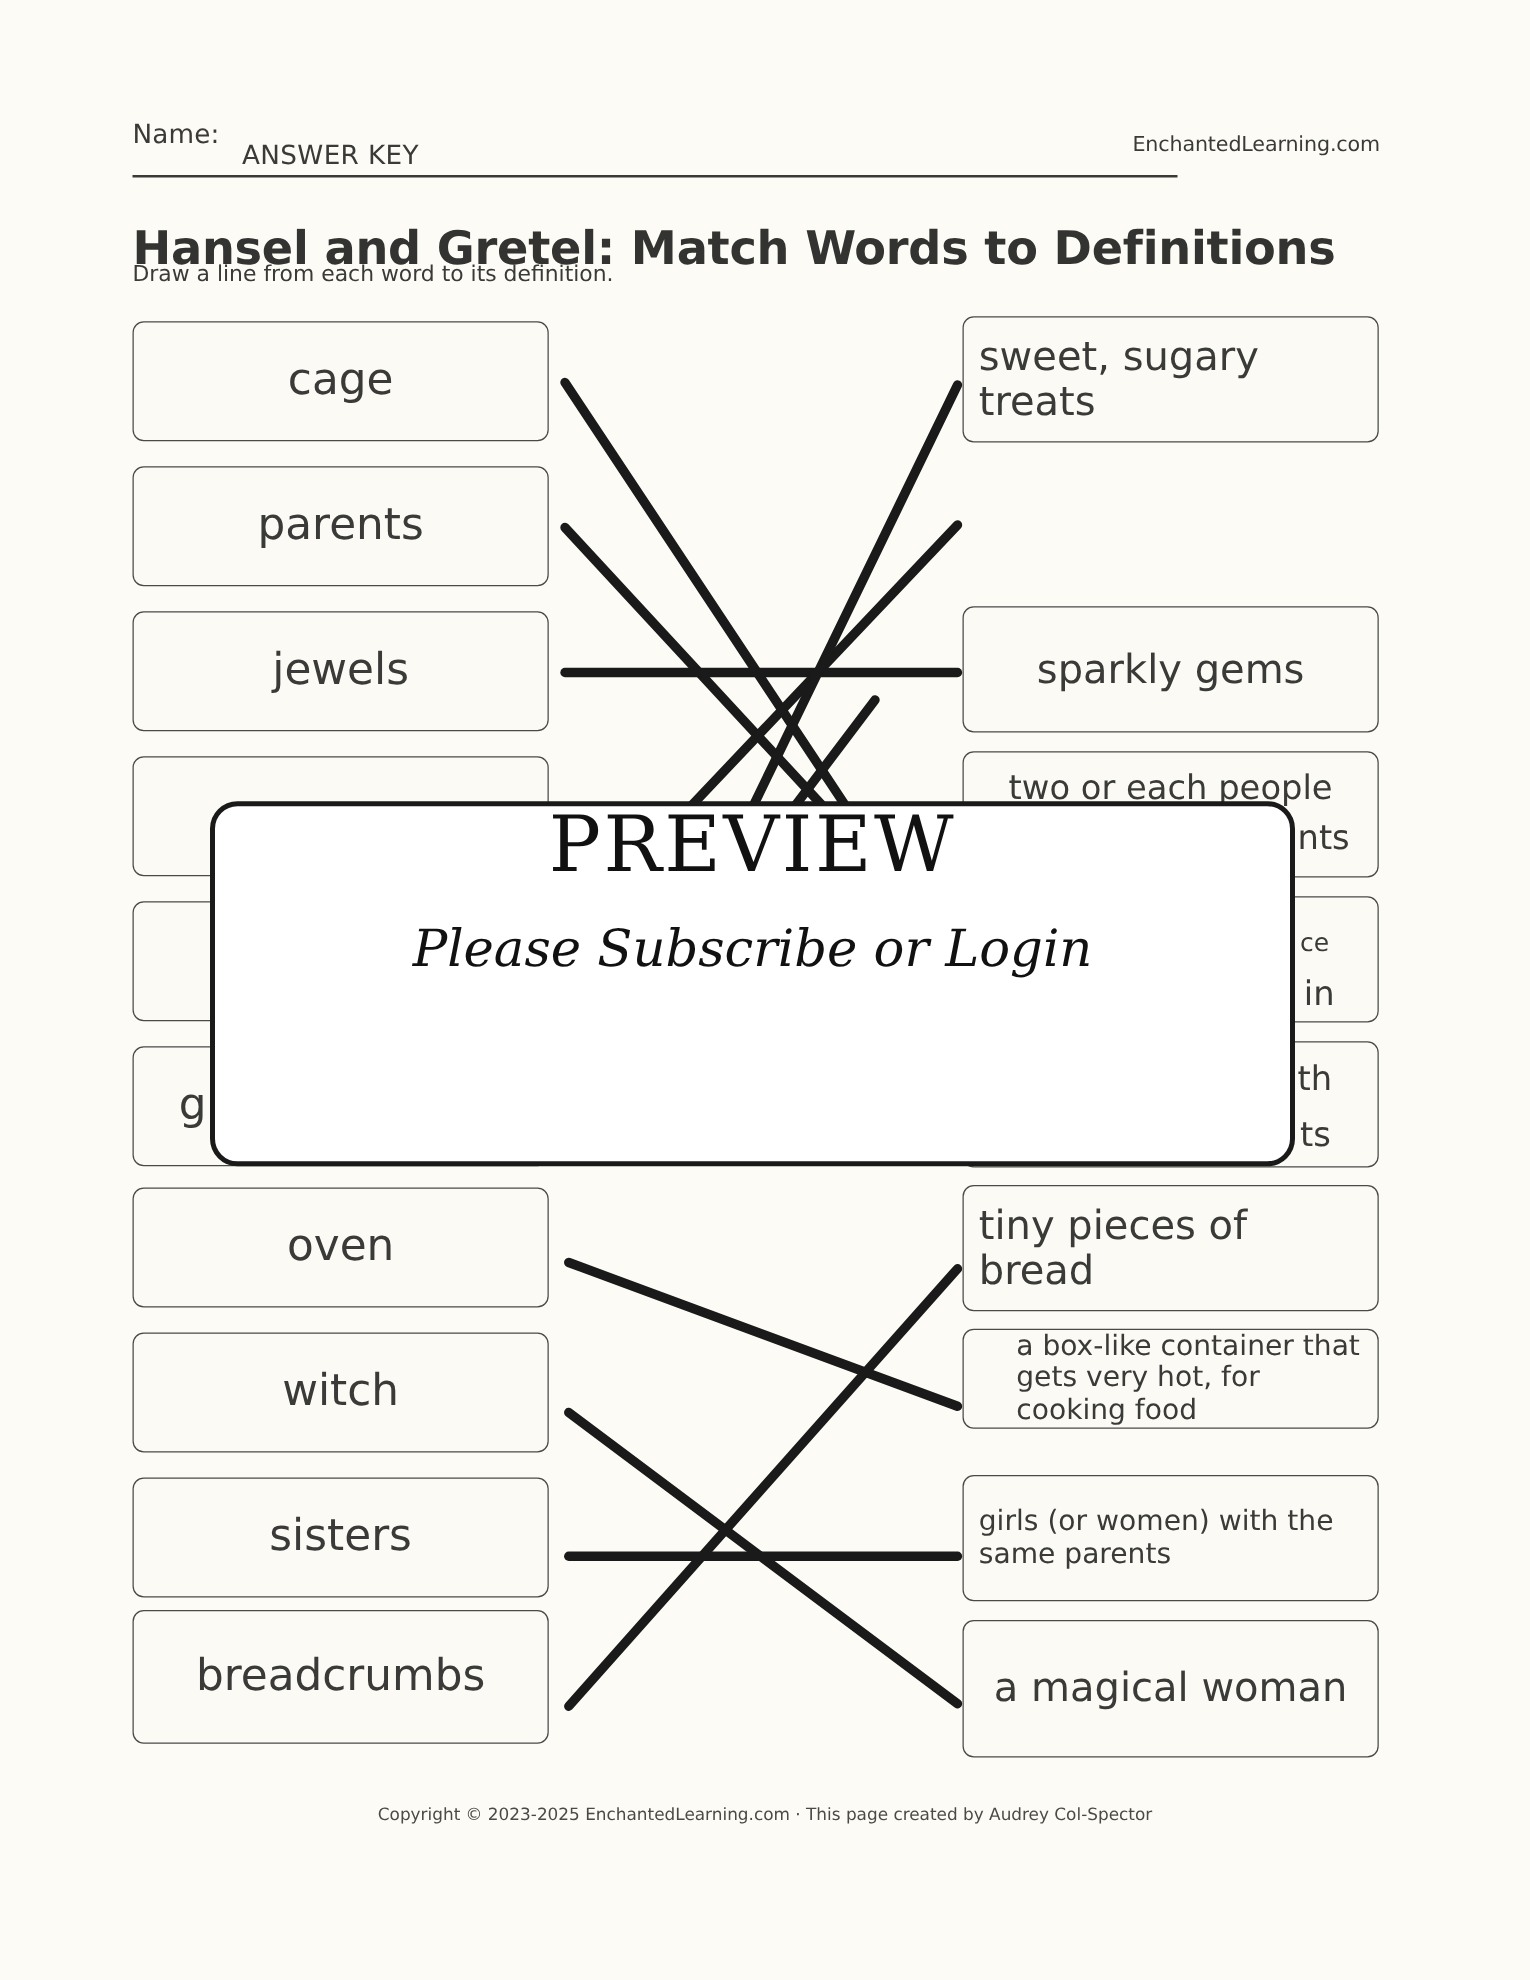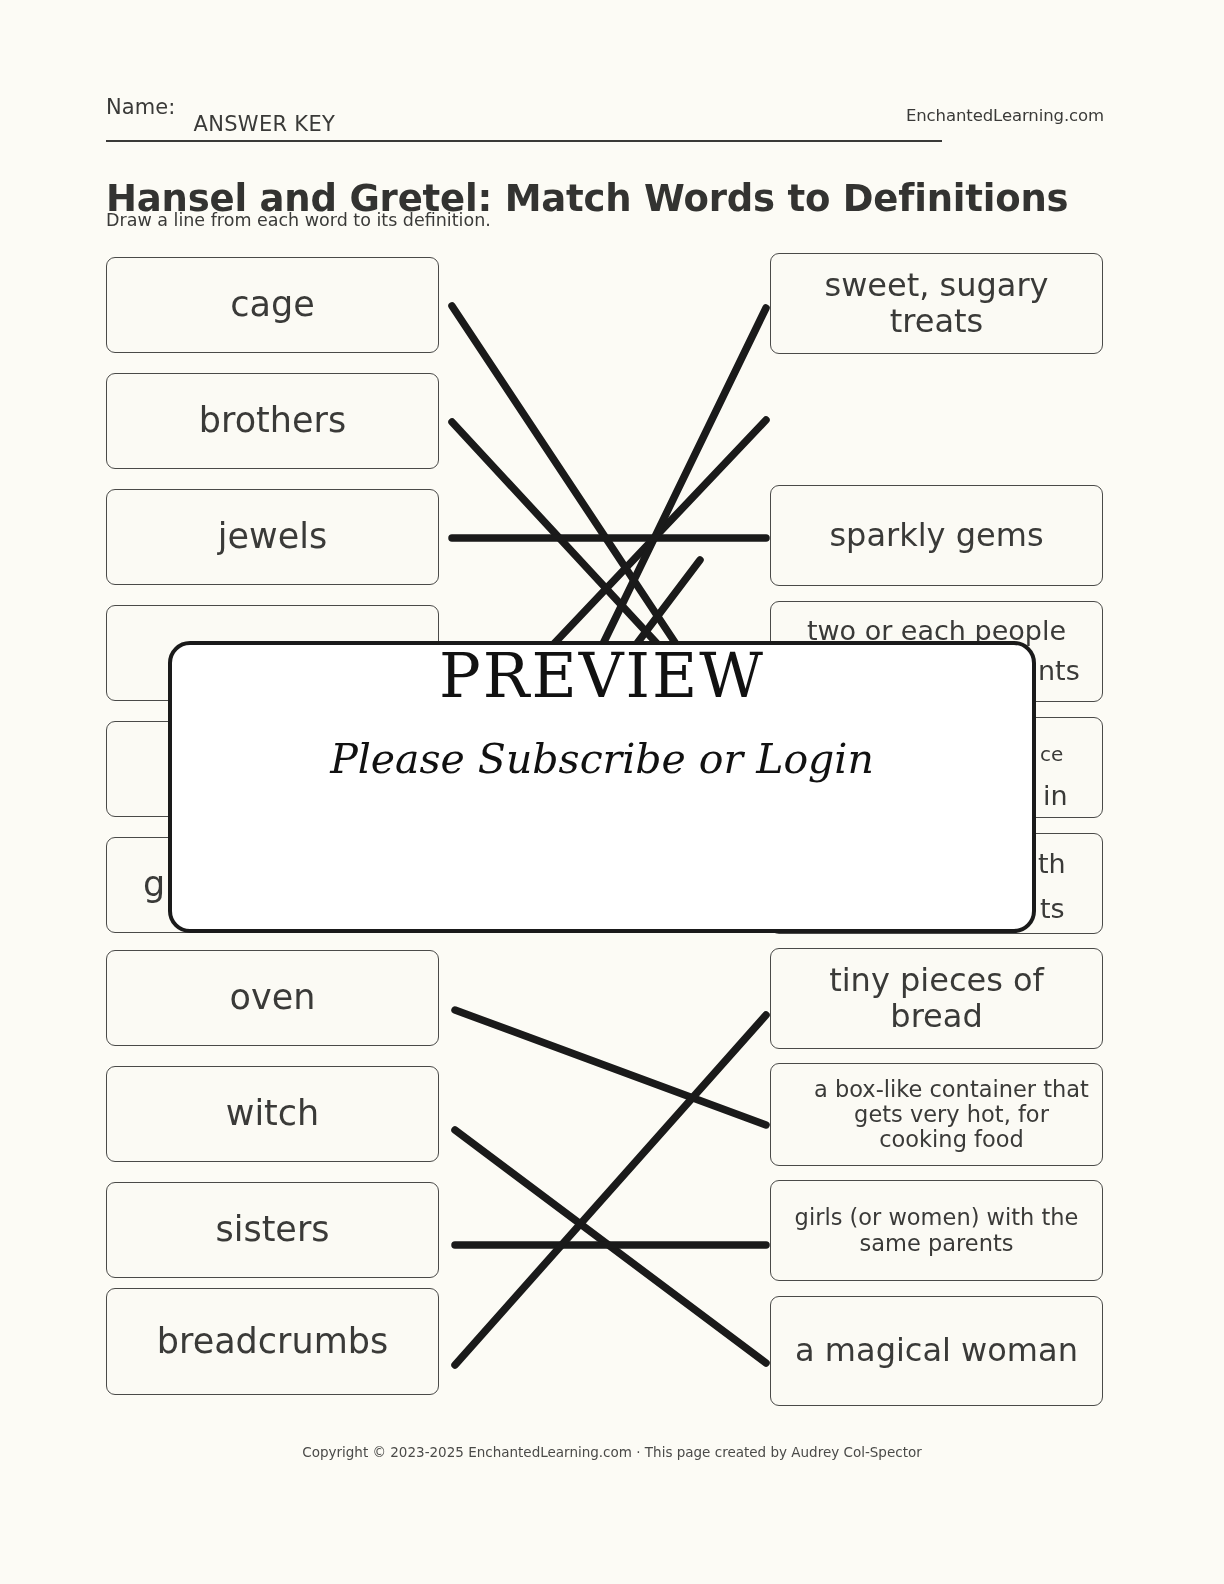--- a/index.html
+++ b/index.html
@@ -71,21 +71,21 @@
   
   .box {
     position: absolute;
     box-sizing: border-box;
     border: 1.6px solid #4a4a48;
     border-radius: 9px;
     background: #fbfaf4;
     display: flex;
     align-items: center;
     justify-content: center;
-    text-align: center;
+    text-align: left;
     color: #3a3a38;
     padding: 4px 12px;
     line-height: 1.12;
   }
   .box.word { font-size: 35px; }
   .box.def-lg { font-size: 32px; }
   .box.def-md { font-size: 27px; }
   .box.def-sm { font-size: 22.5px; }
 
   .left  { left: 106px; width: 333px; }
@@ -180,21 +180,21 @@
       <line x1="455" y1="1245" x2="766" y2="1245"></line>
 
       <line x1="455" y1="1365" x2="766" y2="1015"></line>
     </g>
   </svg>
 
   <div class="box word left" style="top:257px;  height:96px;">
       <span>cage</span>
     </div>
   <div class="box word left" style="top:373px;  height:96px;">
-      <span>brothers</span>
+      <span>parents</span>
     </div>
   <div class="box word left" style="top:489px;  height:96px;">
       <span>jewels</span>
     </div>
   <div class="box word left" style="top:605px;  height:96px;">
       <span></span>
     </div>
   <div class="box word left" style="top:721px;  height:96px;">
       <span></span>
     </div>
@@ -225,21 +225,21 @@
     </div>
   <div class="box def-md right" style="top:717px; height:101px;">
       <span></span>
     </div>
   <div class="box def-md right" style="top:833px; height:101px;">
       <span></span>
     </div>
   <div class="box def-lg right" style="top:948px; height:101px;">
       <span>tiny pieces of bread</span>
     </div>
-  <div class="box def-sm right" style="top:1063px; height:103px;padding-left:42px;">
+  <div class="box def-sm right" style="top:1063px; height:80px;padding-left:42px;">
       <span>a box-like container that gets very hot, for cooking food</span>
     </div>
   <div class="box def-sm right" style="top:1180px; height:101px;">
       <span>girls (or women) with the same parents</span>
     </div>
   <div class="box def-lg right" style="top:1296px; height:110px;">
       <span>a magical woman</span>
     </div>
 
   <div style="position:absolute; left:1038px; top:655px;  font-size:27px; color:#3a3a38; z-index:45;">nts</div>

